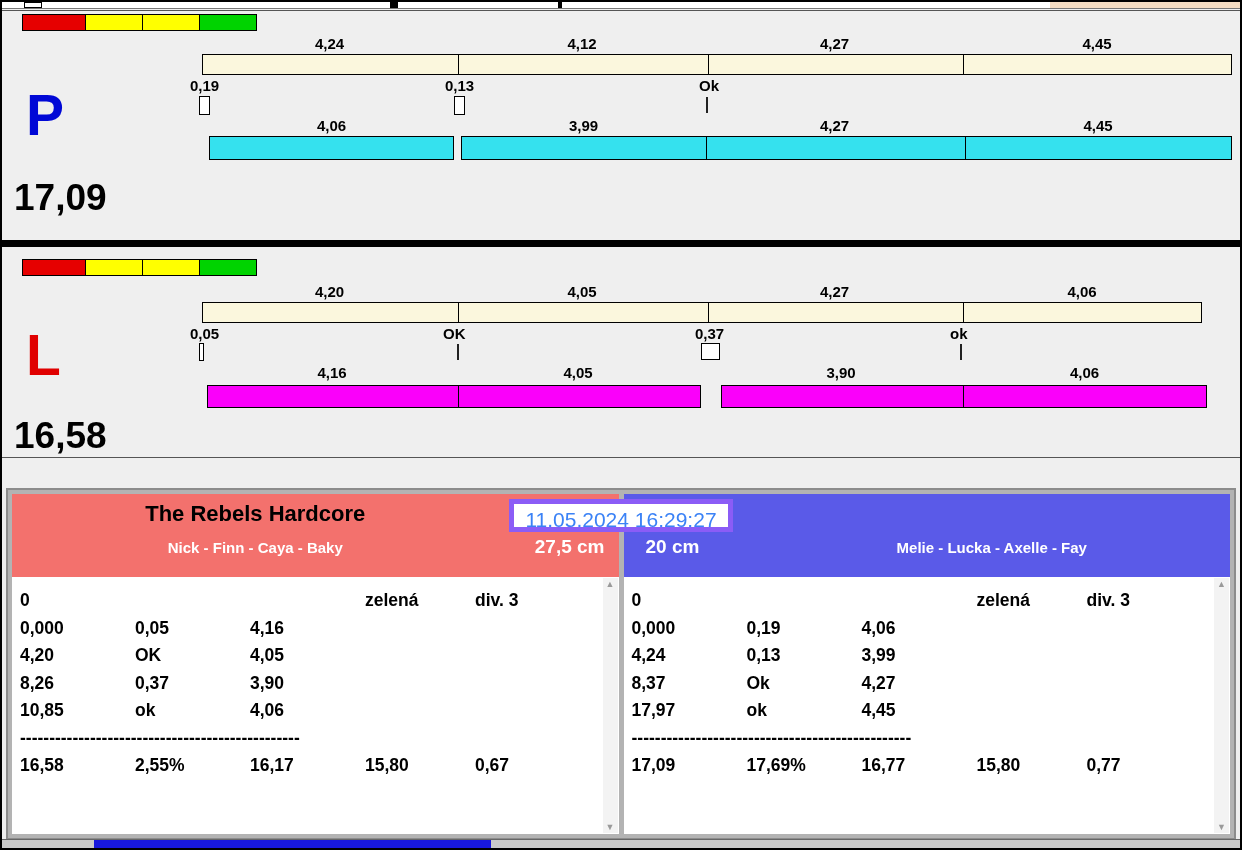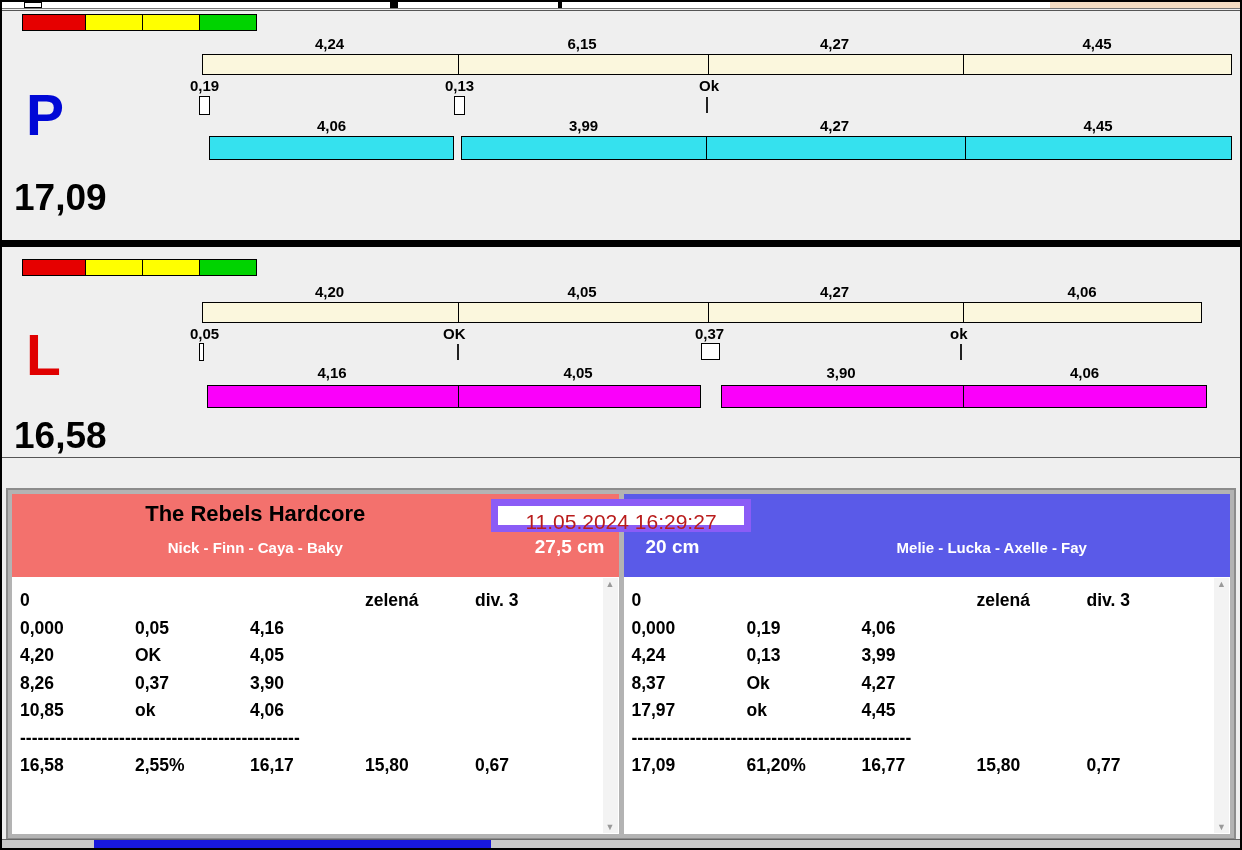--- a/index.html
+++ b/index.html
@@ -70,22 +70,22 @@
           padding-left:8px; line-height:27.5px; font-size:17.5px; font-weight:bold;
           white-space:nowrap; color:#000; }
   .dashes { padding-left:8px; line-height:27.5px; font-size:17.5px; font-weight:bold; white-space:nowrap; color:#000; }
 
   .vscroll { position:absolute; top:1px; bottom:1px; right:1px; width:15px; background:#F3F3F3;
              display:flex; flex-direction:column; justify-content:space-between; align-items:center;
              font-size:9px; color:#9a9a9a; }
   .vscroll span { line-height:12px; }
 
   .datetime-box { position:absolute; left:50%; transform:translateX(-50%); top:9px;
-                  width:260px; height:33px; background:#FFF; border:7px solid #8b5cf6;
-                  font-size:21px; color:#b91c1c; text-align:center; line-height:31px; z-index:3; }
+                  width:224px; height:33px; background:#FFF; border:5px solid #8b5cf6;
+                  font-size:21px; color:#3b82f6; text-align:center; line-height:31px; z-index:3; }
 
   
   .taskbar { position:absolute; left:0; right:0; bottom:0; height:9px; background:#CACACA; border-top:1px solid #666; }
   .task-blue { position:absolute; left:92px; top:0; width:397px; height:8px; background:#1818DC; }
 </style>
 </head>
 <body>
 
 <div class="screen">
 
@@ -98,21 +98,21 @@
 
   <div class="lane" id="laneP">
     <div class="lights" style="top:3px;">
       <span class="lt lt-red"></span>
       <span class="lt lt-yellow"></span>
       <span class="lt lt-yellow"></span>
       <span class="lt lt-green"></span>
     </div>
 
     <span class="sl" style="left:200px;width:255px;top:24px;">4,24</span>
-    <span class="sl" style="left:455px;width:250px;top:24px;">6,15</span>
+    <span class="sl" style="left:455px;width:250px;top:24px;">4,12</span>
     <span class="sl" style="left:705px;width:255px;top:24px;">4,27</span>
     <span class="sl" style="left:960px;width:270px;top:24px;">4,45</span>
 
     <div class="bar bar-cream" style="left:200px;top:43px;width:1030px;height:21px;">
       <i class="bdiv" style="left:255px;"></i>
       <i class="bdiv" style="left:505px;"></i>
       <i class="bdiv" style="left:760px;"></i>
     </div>
 
     <span class="ml" style="left:188px;top:66px;">0,19</span>
@@ -280,21 +280,21 @@
         <div class="trow">
           <span>17,97</span>
           <span>ok</span>
           <span>4,45</span>
           <span></span>
             <span></span>
         </div>
         <div class="dashes">------------------------------------------------</div>
         <div class="trow">
           <span>17,09</span>
-          <span>61,20%</span>
+          <span>17,69%</span>
           <span>16,77</span>
           <span>15,80</span>
           <span>0,77</span>
         </div>
         <div class="vscroll">
           <span>▲</span>
           <span>▼</span>
         </div>
       </div>
     </div>

